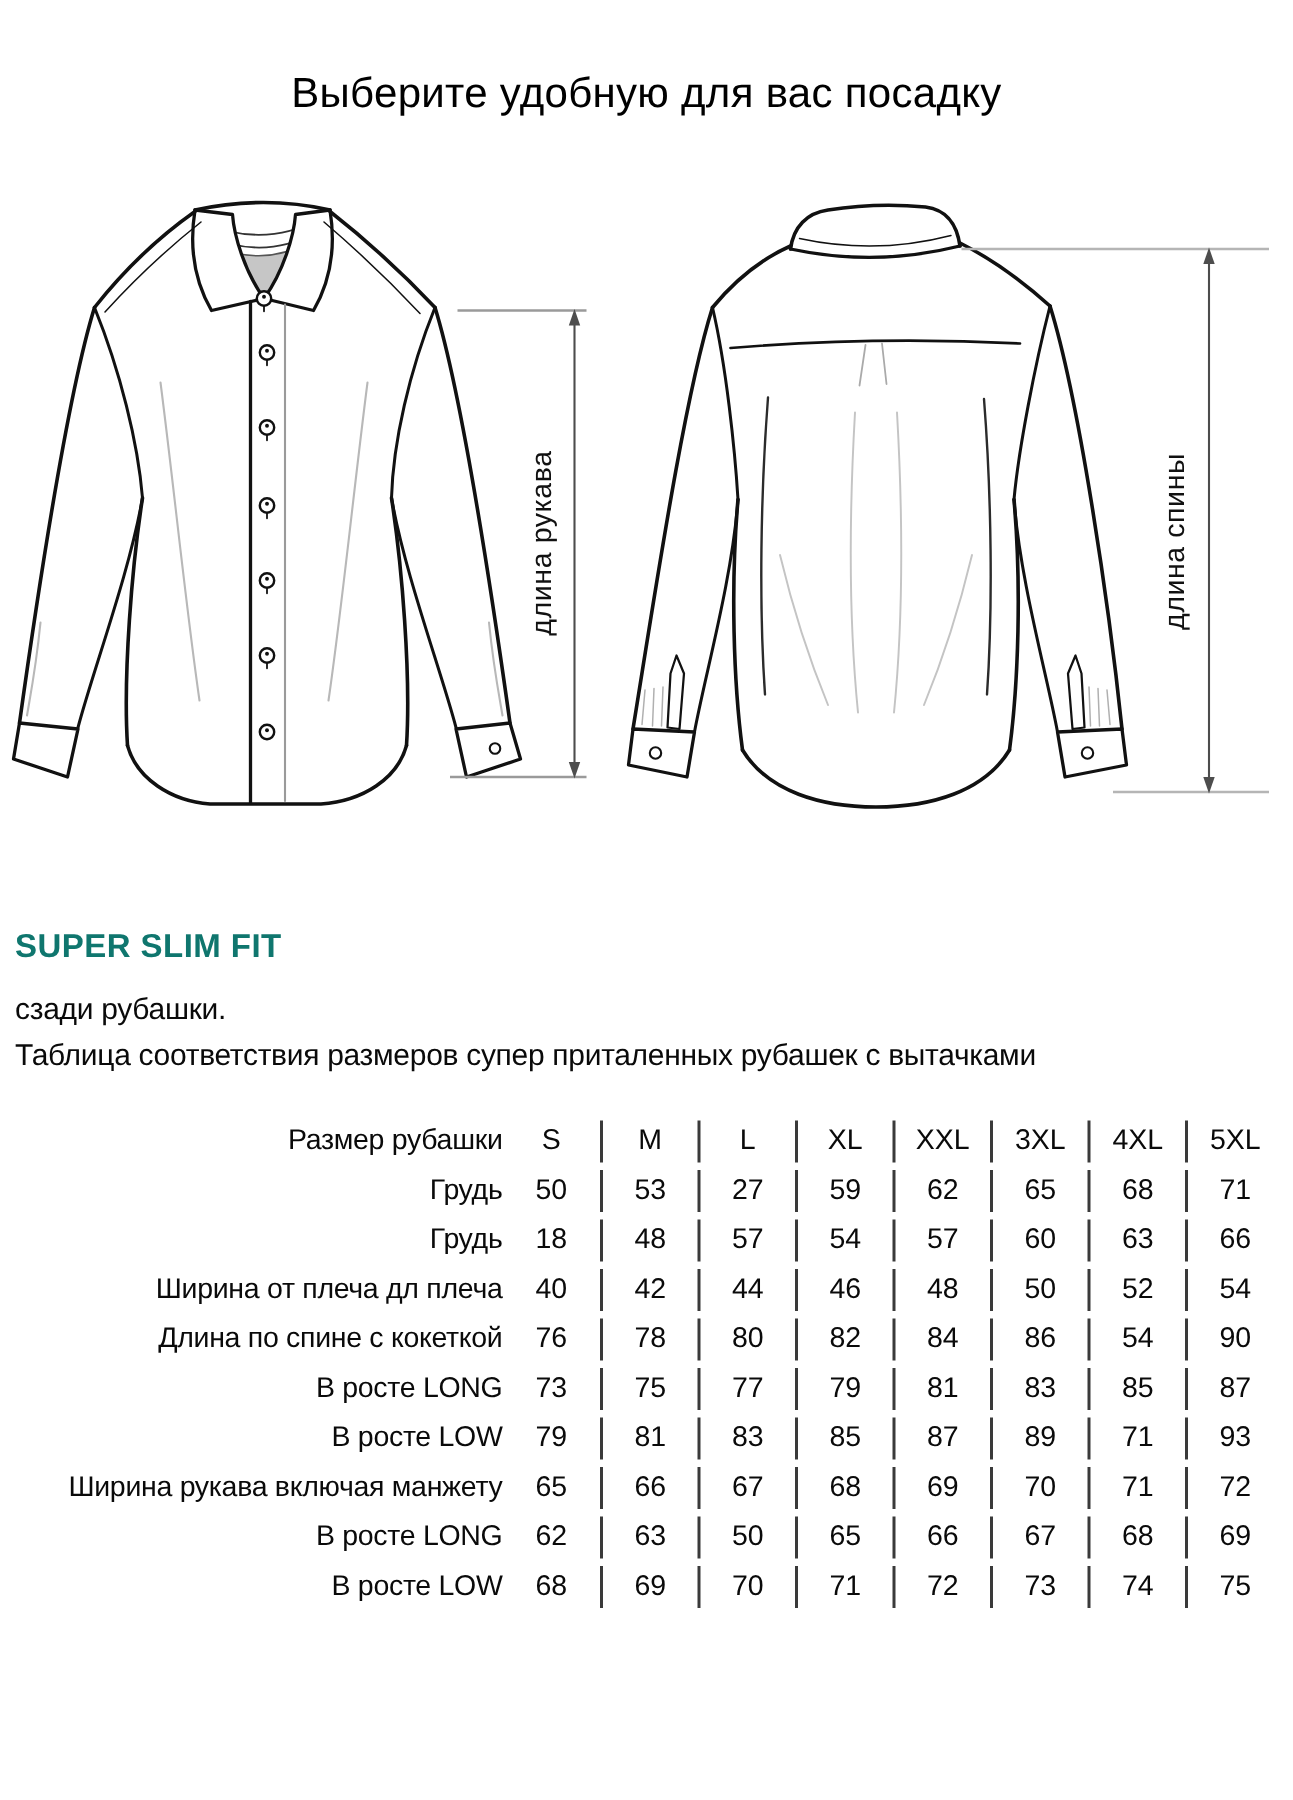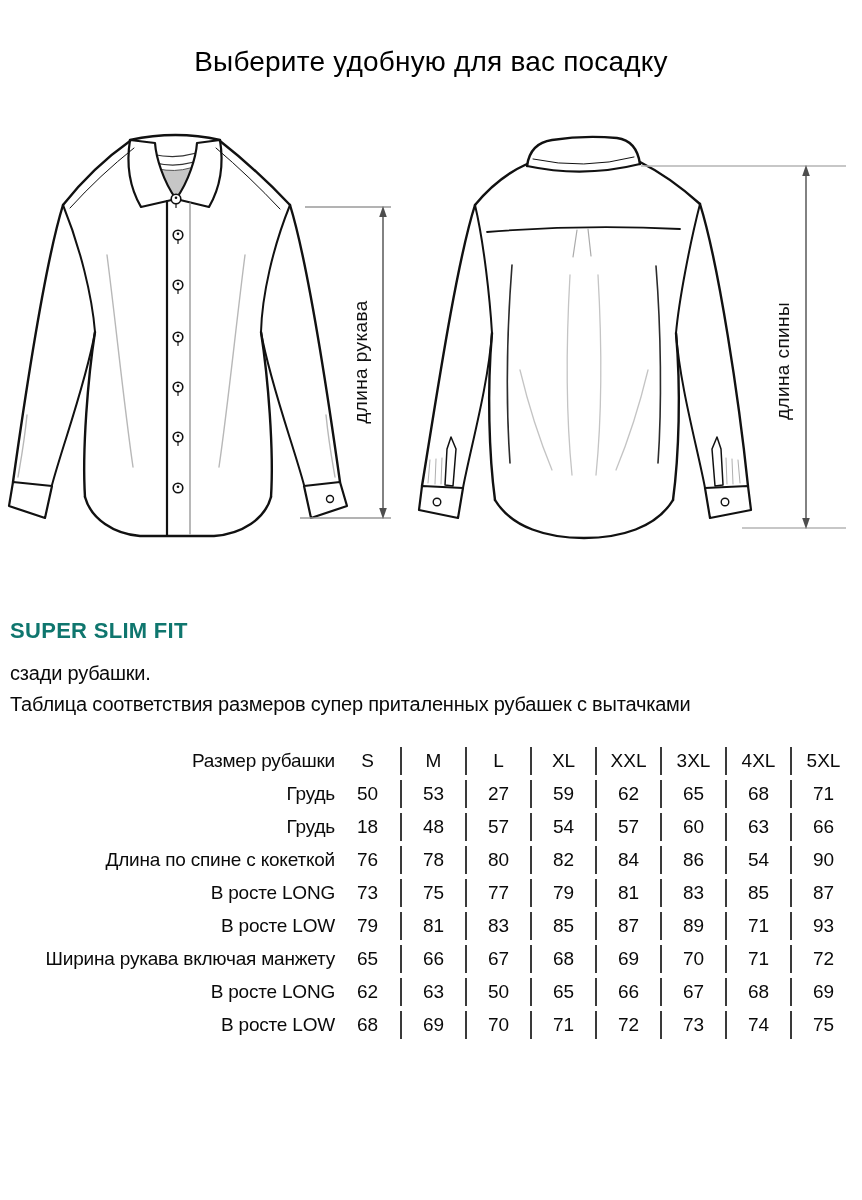--- a/index.html
+++ b/index.html
@@ -236,20 +236,31 @@
             <td class="size-val">18</td>
             <td class="size-val">48</td>
             <td class="size-val">57</td>
             <td class="size-val">54</td>
             <td class="size-val">57</td>
             <td class="size-val">60</td>
             <td class="size-val">63</td>
             <td class="size-val">66</td>
           </tr>
           <tr>
+            <td class="row-label">Ширина от плеча дл плеча</td>
+            <td class="size-val">40</td>
+            <td class="size-val">42</td>
+            <td class="size-val">44</td>
+            <td class="size-val">46</td>
+            <td class="size-val">48</td>
+            <td class="size-val">50</td>
+            <td class="size-val">52</td>
+            <td class="size-val">54</td>
+          </tr>
+          <tr>
             <td class="row-label">Длина по спине с кокеткой</td>
             <td class="size-val">76</td>
             <td class="size-val">78</td>
             <td class="size-val">80</td>
             <td class="size-val">82</td>
             <td class="size-val">84</td>
             <td class="size-val">86</td>
             <td class="size-val">54</td>
             <td class="size-val">90</td>
           </tr>

